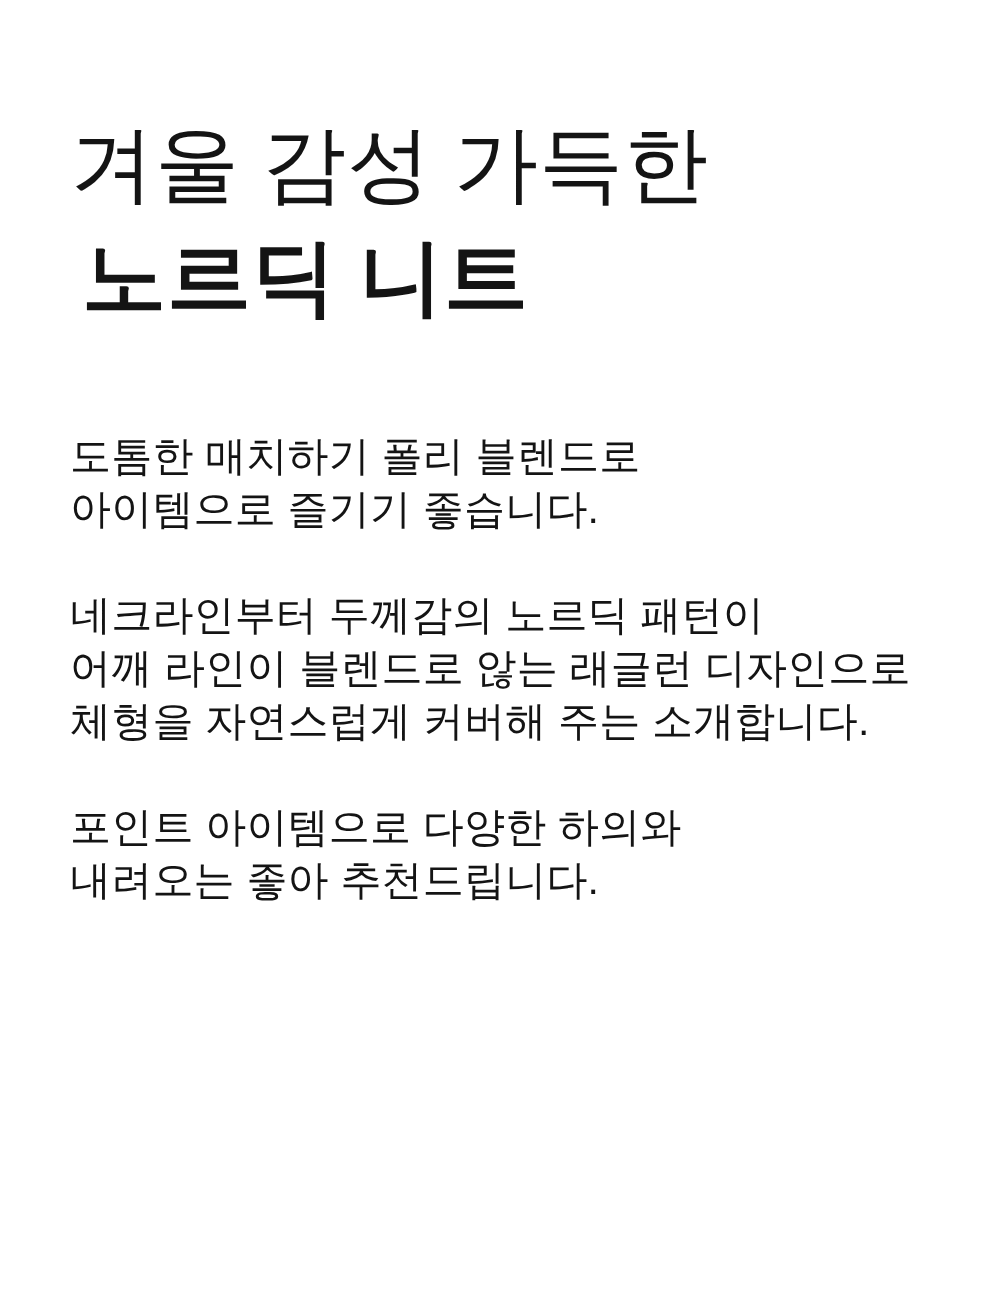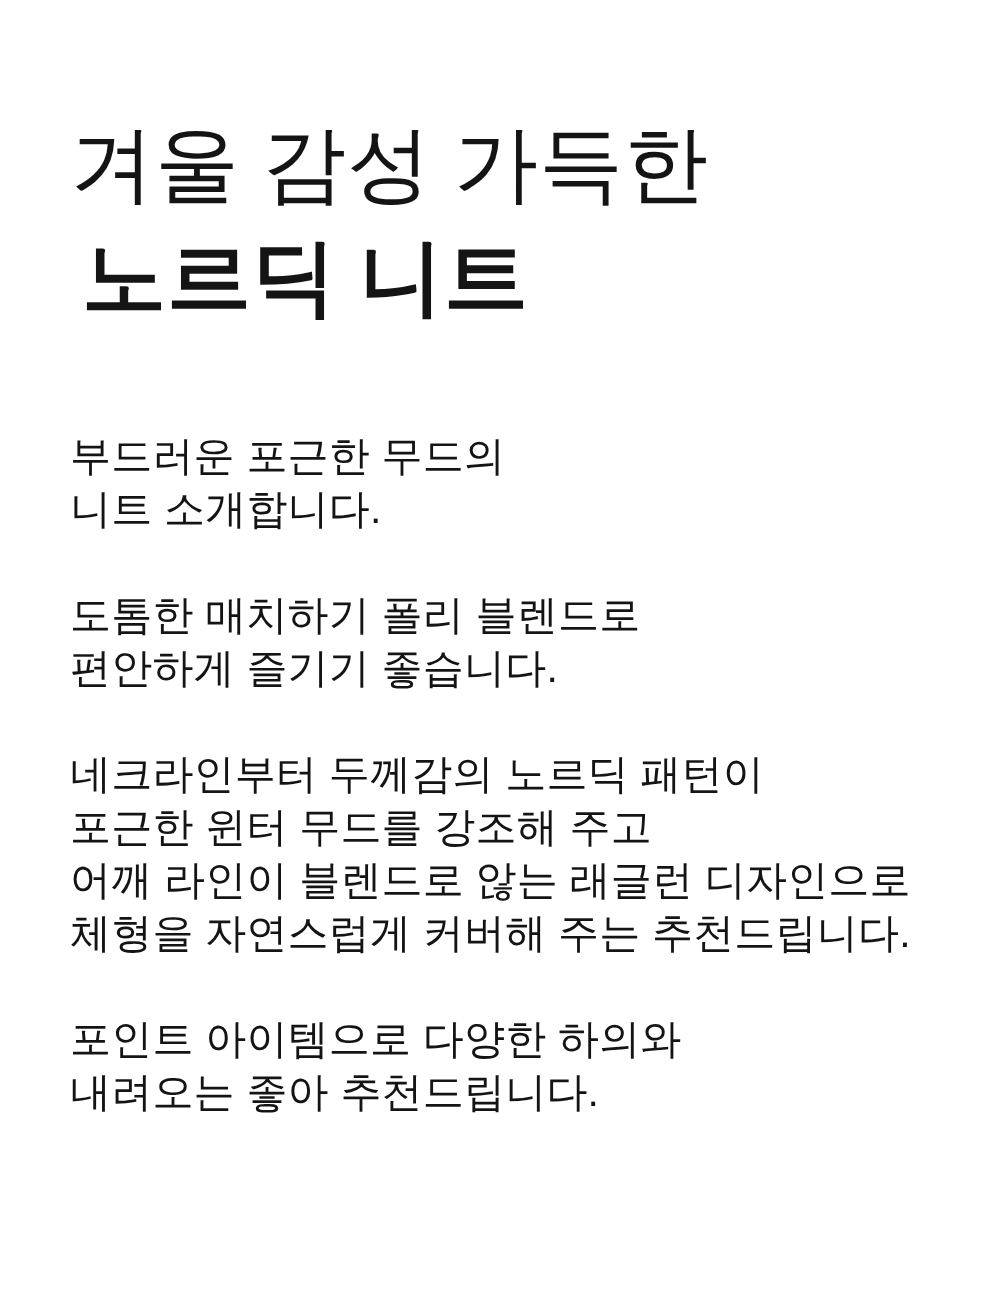--- a/index.html
+++ b/index.html
@@ -61,35 +61,30 @@
 
 <div class="page">
 
   <h1 class="title">
     <span class="title-line light">겨울 감성 가득한</span>
     <span class="title-line heavy">노르딕 니트</span>
   </h1>
 
   <div class="description">
 
-    <p class="paragraph">
-      <span class="text-line">부드러운 포근한 무드의</span>
-      <span class="text-line">니트 소개합니다.</span>
-    </p>
 
     <p class="paragraph">
       <span class="text-line">도톰한 매치하기 폴리 블렌드로</span>
-      <span class="text-line">편안하게 즐기기 좋습니다.</span>
+      <span class="text-line">아이템으로 즐기기 좋습니다.</span>
     </p>
 
     <p class="paragraph">
       <span class="text-line">네크라인부터 두께감의 노르딕 패턴이</span>
-      <span class="text-line">포근한 윈터 무드를 강조해 주고</span>
       <span class="text-line">어깨 라인이 블렌드로 않는 래글런 디자인으로</span>
-      <span class="text-line">체형을 자연스럽게 커버해 주는 추천드립니다.</span>
+      <span class="text-line">체형을 자연스럽게 커버해 주는 소개합니다.</span>
     </p>
 
     <p class="paragraph">
       <span class="text-line">포인트 아이템으로 다양한 하의와</span>
       <span class="text-line">내려오는 좋아 추천드립니다.</span>
     </p>
 
   </div>
 </div>
 

